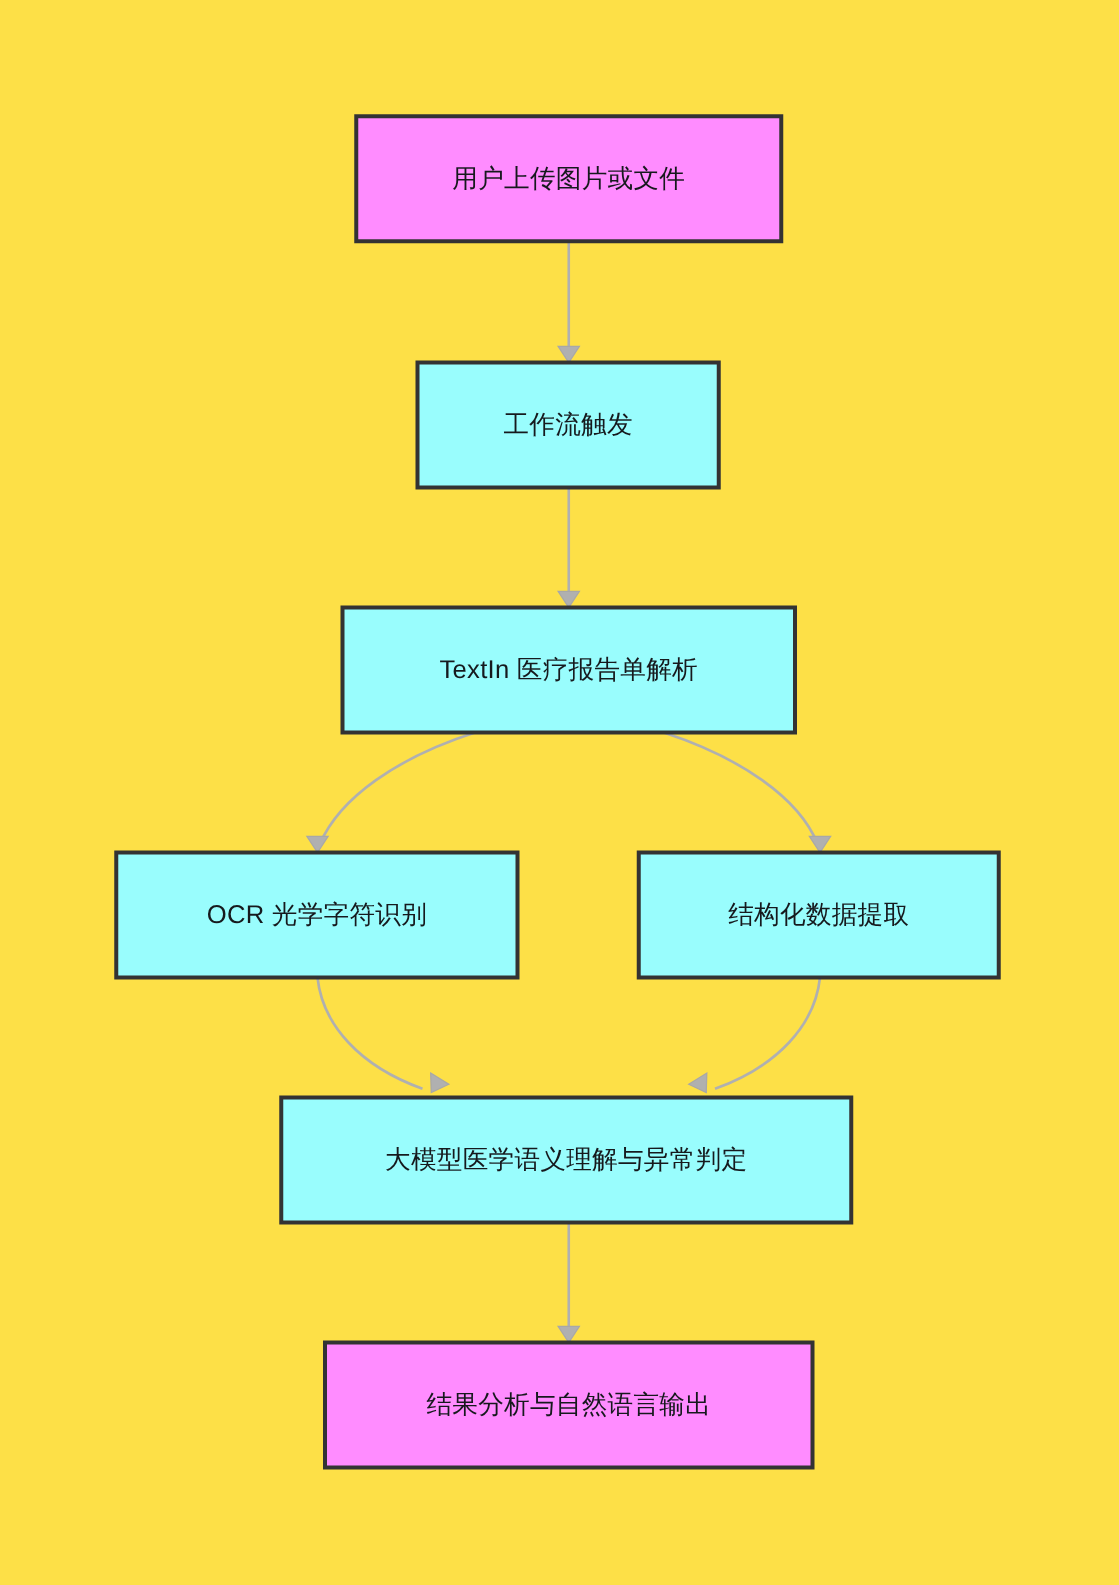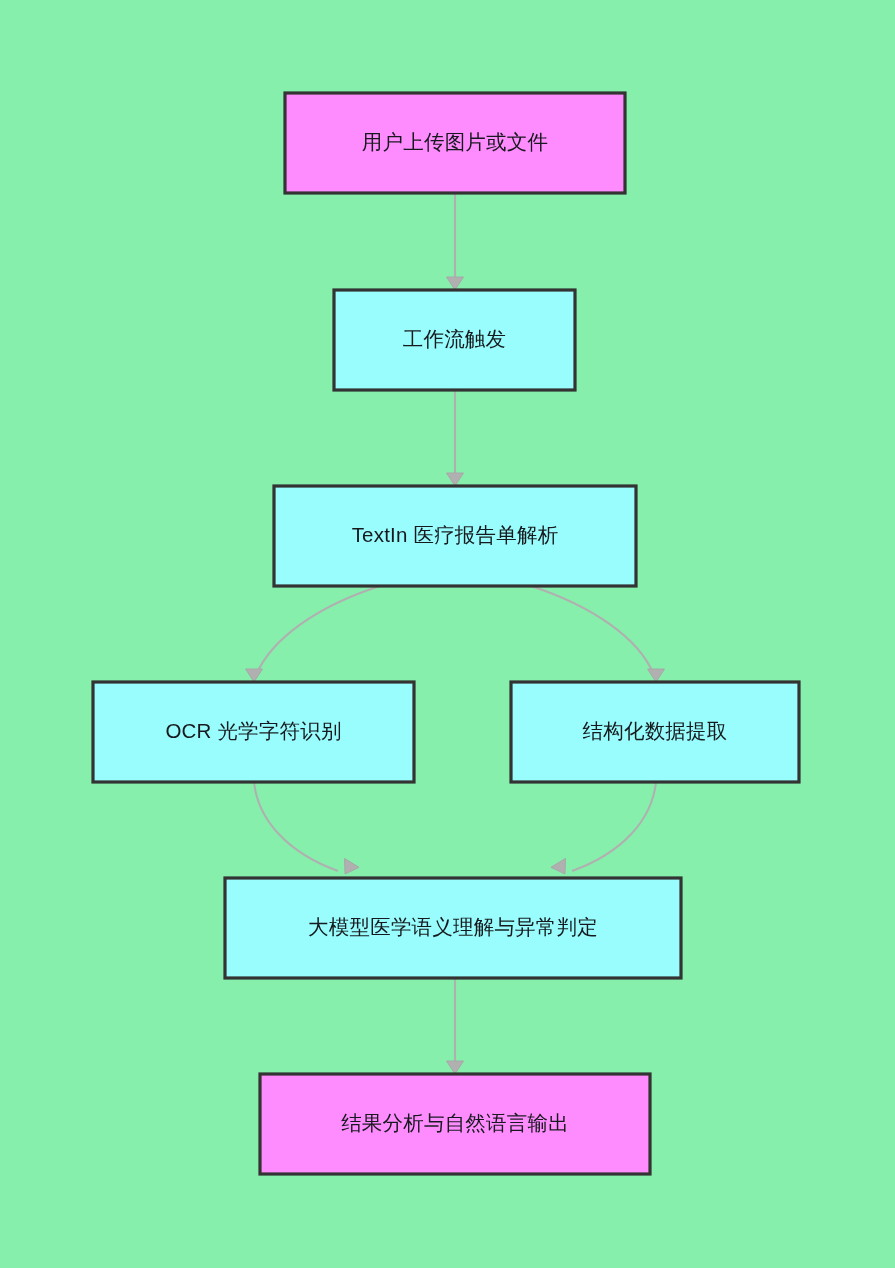--- a/index.html
+++ b/index.html
@@ -10,21 +10,21 @@
   body {
     width: 895px;
     height: 1268px;
     font-family: "Liberation Sans", "DejaVu Sans", sans-serif;
     overflow: hidden;
   }
   #flowchart-root {
     position: relative;
     width: 895px;
     height: 1268px;
-    background: #86efac;
+    background: #fde047;
     text-decoration: underline;
   }
   svg#flow-svg {
     position: absolute;
     top: 0;
     left: 0;
     width: 895px;
     height: 1268px;
     display: block;
   }

